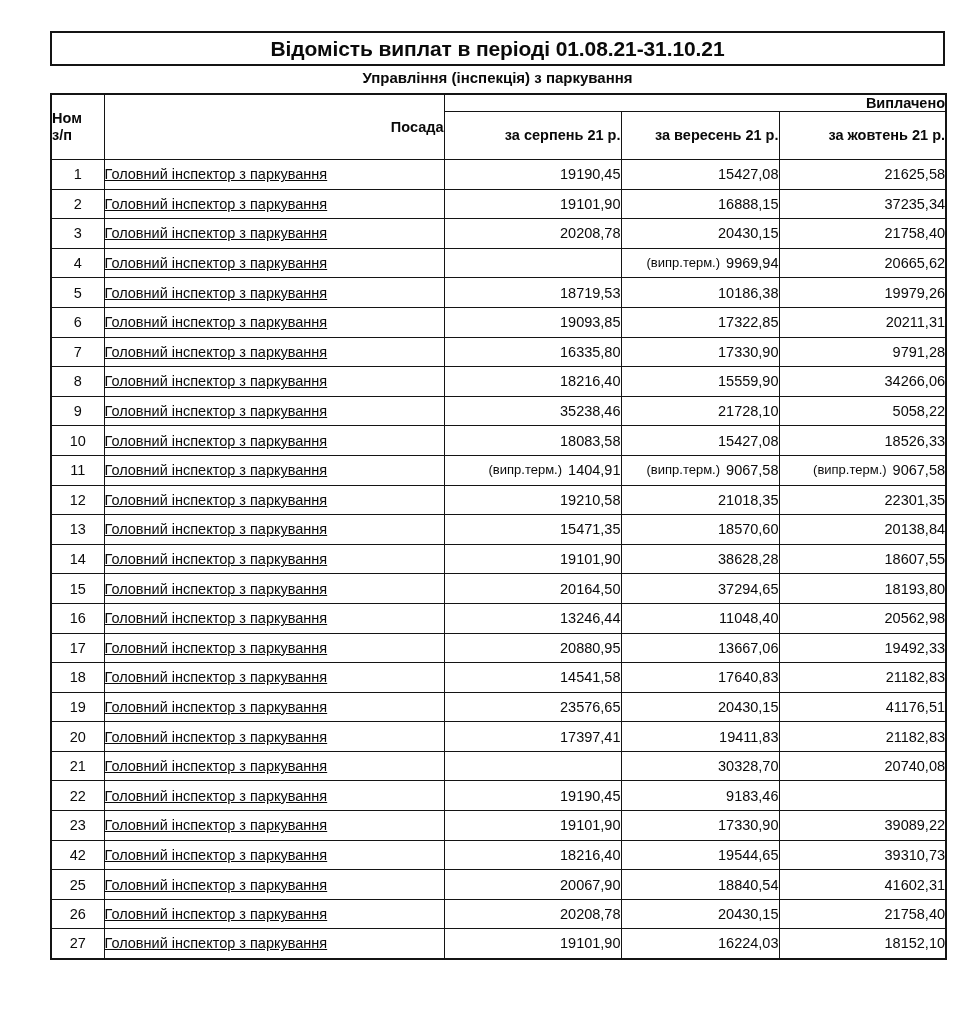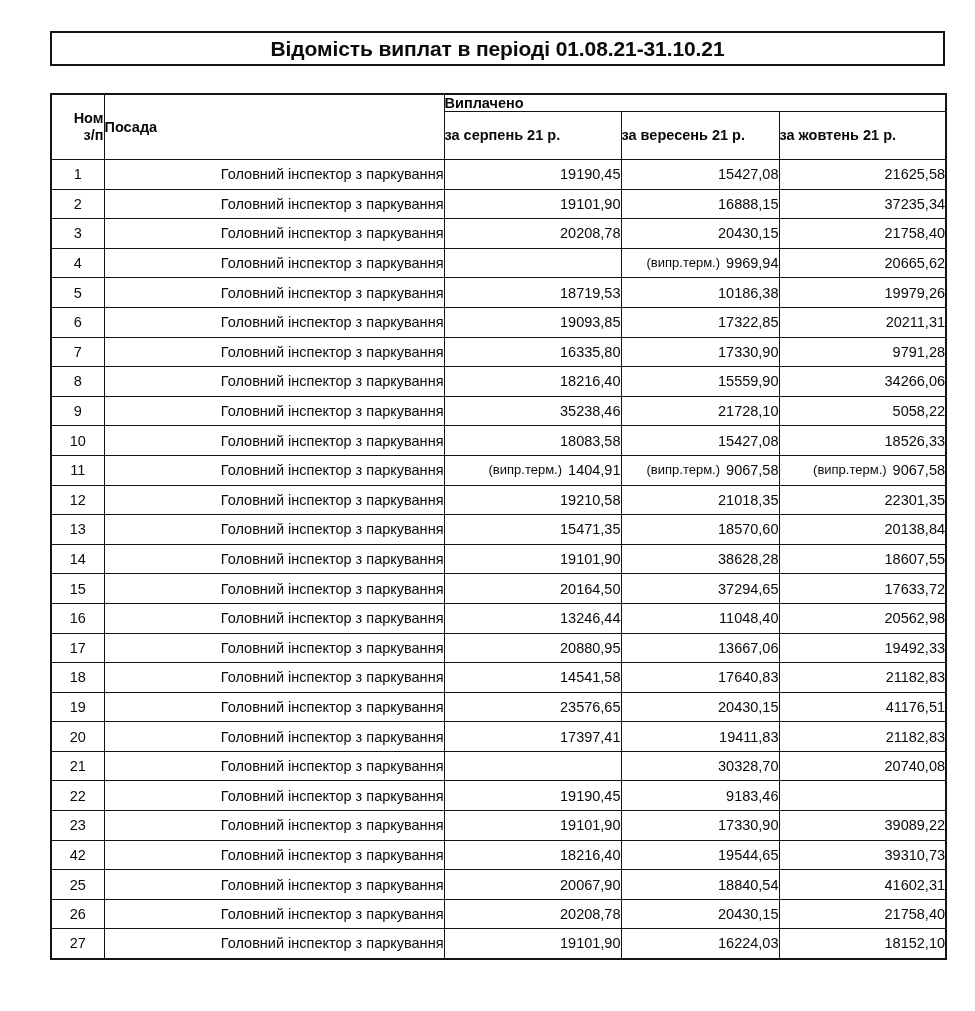--- a/index.html
+++ b/index.html
@@ -76,54 +76,55 @@
 
   
   col.c-num   { width: 53px; }
   col.c-pos   { width: 340px; }
   col.c-aug   { width: 177px; }
   col.c-sep   { width: 158px; }
   col.c-oct   { width: 167px; }
 
   th.h-num {
     height: 40px;
-    text-align: right;
+    text-align: left;
     font-weight: bold;
     font-size: 14.5px;
     line-height: 17px;
     padding: 0 2px;
   }
   th.h-pos, th.h-paid {
-    text-align: left;
+    text-align: right;
     font-weight: bold;
     font-size: 15px;
   }
   th.h-month {
     height: 48px;
-    text-align: left;
+    text-align: right;
     font-weight: bold;
     font-size: 14.5px;
     line-height: 17px;
     padding: 0 4px;
   }
 
   tbody tr { height: 29.6px; }
   td.cell-num {
     text-align: center;
     font-size: 14.5px;
     vertical-align: top;
     padding-top: 1px;
   }
   td.cell-pos {
-    text-align: right;
+    text-align: left;
     padding-left: 9px;
     font-size: 14.5px;
     vertical-align: bottom;
     padding-bottom: 3px;
     white-space: nowrap;
+    text-decoration: underline;
   }
   td.cell-amt {
     text-align: right;
     padding-right: 6px;
     font-size: 15px;
     vertical-align: bottom;
     padding-bottom: 2px;
     white-space: nowrap;
   }
   .note {
@@ -134,20 +135,21 @@
 </style>
 </head>
 <body>
 
 <div id="page">
 
   <div class="title-box">
     <div class="title-text">Відомість виплат в періоді 01.08.21-31.10.21</div>
   </div>
 
+  <div class="subtitle">Управління (інспекція) з паркування</div>
 
   <div class="table-wrap">
     <table class="payments">
       <colgroup>
         <col class="c-num">
         <col class="c-pos">
         <col class="c-aug">
         <col class="c-sep">
         <col class="c-oct">
       </colgroup>
@@ -263,21 +265,21 @@
             <td class="cell-pos">Головний інспектор з паркування</td>
             <td class="cell-amt"><span>19101,90</span></td>
             <td class="cell-amt"><span>38628,28</span></td>
             <td class="cell-amt"><span>18607,55</span></td>
           </tr>
           <tr>
             <td class="cell-num">15</td>
             <td class="cell-pos">Головний інспектор з паркування</td>
             <td class="cell-amt"><span>20164,50</span></td>
             <td class="cell-amt"><span>37294,65</span></td>
-            <td class="cell-amt"><span>17633,72</span></td>
+            <td class="cell-amt"><span>18193,80</span></td>
           </tr>
           <tr>
             <td class="cell-num">16</td>
             <td class="cell-pos">Головний інспектор з паркування</td>
             <td class="cell-amt"><span>13246,44</span></td>
             <td class="cell-amt"><span>11048,40</span></td>
             <td class="cell-amt"><span>20562,98</span></td>
           </tr>
           <tr>
             <td class="cell-num">17</td>

